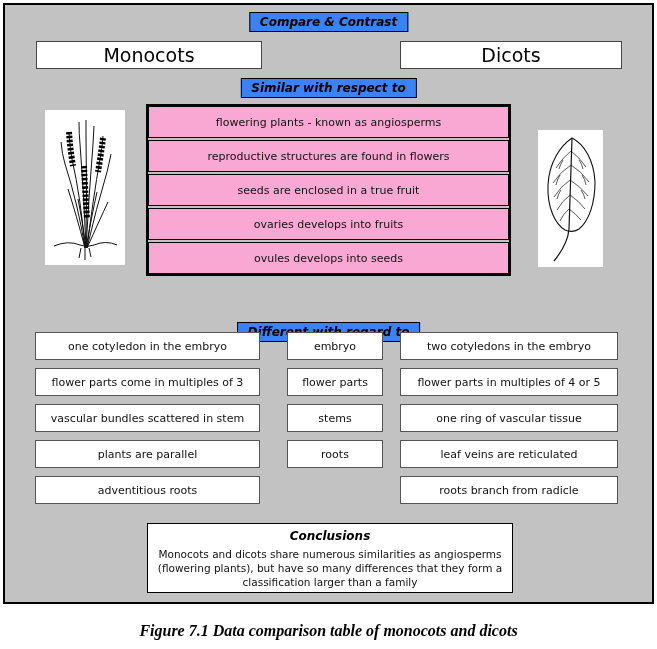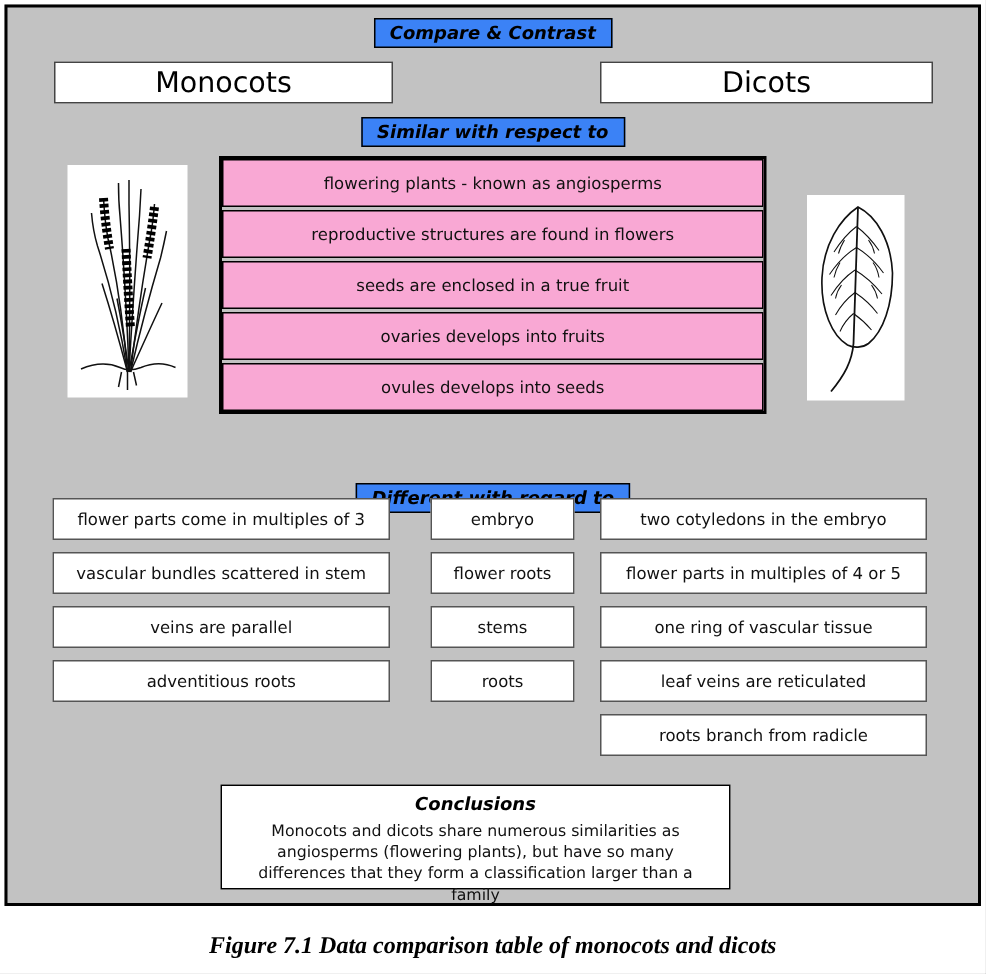--- a/index.html
+++ b/index.html
@@ -45,21 +45,21 @@
   .diff-col { position:absolute; top:327px; display:flex; flex-direction:column; gap:8px; }
   .diff-col-monocot  { left:30px;  width:225px; }
   .diff-col-category { left:282px; width:96px;  }
   .diff-col-dicot    { left:395px; width:218px; }
   .diff-box {
     height:28px; background:#fff; border:1px solid #555;
     display:flex; align-items:center; justify-content:center;
     font-size:11px; color:#111; text-align:center; white-space:nowrap;
   }
   .concl-box {
-    position:absolute; left:142px; top:518px; width:340px; height:70px;
+    position:absolute; left:142px; top:518px; width:366px; height:70px;
     background:#fff; border:1px solid #000; padding:5px 7px; text-align:center;
   }
   .concl-title { font-weight:bold; font-style:italic; font-size:12px; margin-bottom:4px; color:#000; }
   .concl-text  { font-size:10.5px; line-height:1.35; color:#111; }
   .caption {
     position:absolute; left:0; top:622px; width:657px; text-align:center;
     font-family:"Liberation Serif", serif; font-weight:bold; font-style:italic;
     font-size:16px; color:#000;
   }
   svg { display:block; }
@@ -134,29 +134,30 @@
           <path d="M22,27 Q19,32 18,36 M38,27 Q41,31 42,36"></path>
           <path d="M19,42 Q16,47 15,52 M41,42 Q44,46 45,52"></path>
           <path d="M20,57 Q17,61 16,66 M40,57 Q43,61 44,66"></path>
         </g>
       </svg>
     </div>
 
     <div class="hdr hdr-different">Different with regard to</div>
 
     <div class="diff-col diff-col-monocot">
+      <div class="diff-box">one cotyledon in the embryo</div>
       <div class="diff-box">flower parts come in multiples of 3</div>
       <div class="diff-box">vascular bundles scattered in stem</div>
-      <div class="diff-box">veins are parallel</div>
+      <div class="diff-box">plants are parallel</div>
       <div class="diff-box">adventitious roots</div>
     </div>
 
     <div class="diff-col diff-col-category">
       <div class="diff-box">embryo</div>
-      <div class="diff-box">flower roots</div>
+      <div class="diff-box">flower parts</div>
       <div class="diff-box">stems</div>
       <div class="diff-box">roots</div>
     </div>
 
     <div class="diff-col diff-col-dicot">
       <div class="diff-box">two cotyledons in the embryo</div>
       <div class="diff-box">flower parts in multiples of 4 or 5</div>
       <div class="diff-box">one ring of vascular tissue</div>
       <div class="diff-box">leaf veins are reticulated</div>
       <div class="diff-box">roots branch from radicle</div>

